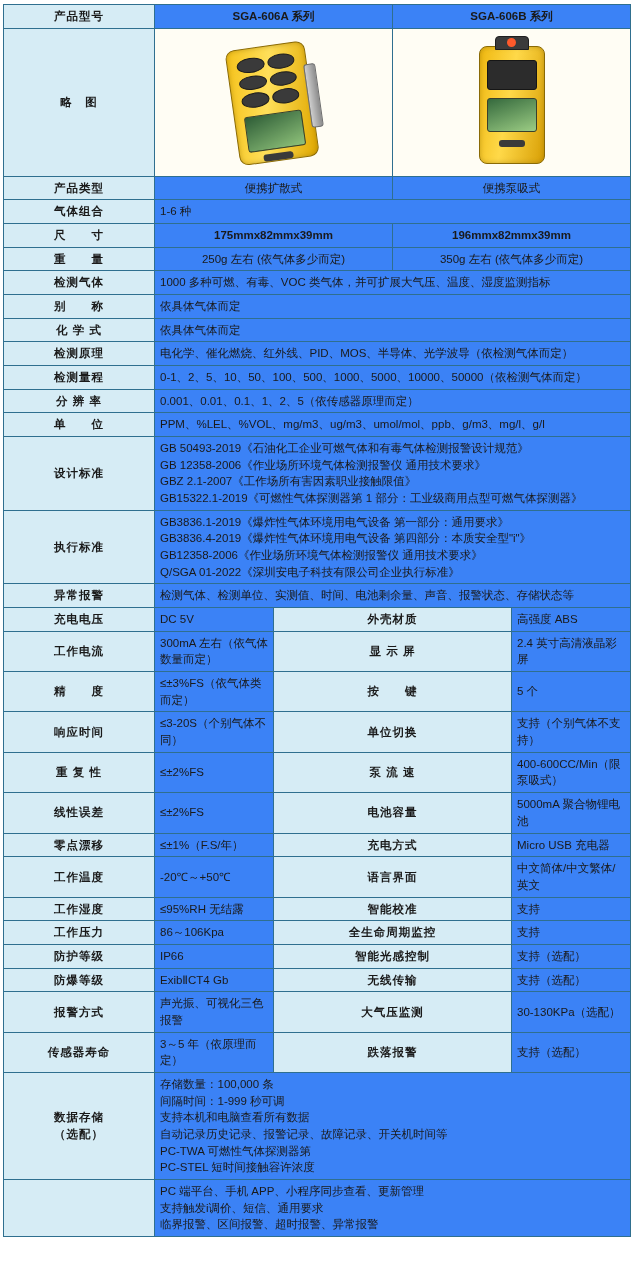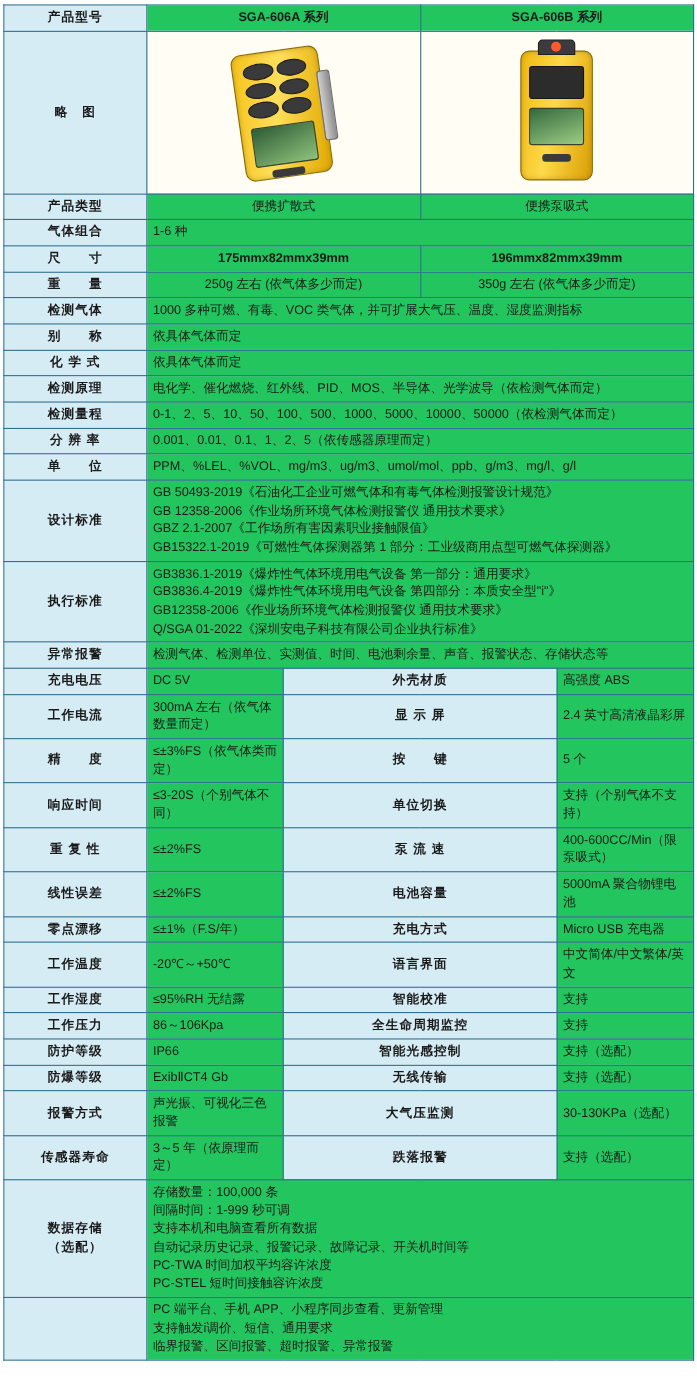--- a/index.html
+++ b/index.html
@@ -25,29 +25,29 @@
     color: #1a1a1a;
     padding: 3px 5px;
     vertical-align: middle;
     line-height: 1.45;
   }
   td.lbl {
     background: #d6ecf5;
     text-align: center;
     font-weight: bold;
     color: #0d3d56;
-    width: 130px;
+    width: 151px;
     font-size: 12px;
     letter-spacing: 1px;
   }
   td.lbl.mid {
     width: 126px;
   }
   td.val {
-    background: #22c55e;
+    background: #3b82f6;
     text-align: left;
     padding-left: 8px;
   }
   td.val.ctr { text-align: center; }
   .imgcell {
     background: #fffdf4;
     text-align: center;
     padding: 6px 0;
     height: 148px;
   }
@@ -370,21 +370,21 @@
   <tr>
     <td class="lbl">
       <div>数据存储</div>
       <div>（选配）</div>
     </td>
     <td class="val multi" colspan="4">
       <div>存储数量：100,000 条</div>
       <div>间隔时间：1-999 秒可调</div>
       <div>支持本机和电脑查看所有数据</div>
       <div>自动记录历史记录、报警记录、故障记录、开关机时间等</div>
-      <div>PC-TWA 时间加权平均容许浓度</div>
+      <div>PC-TWA 可燃性气体探测器第</div>
       <div>PC-STEL 短时间接触容许浓度</div>
     </td>
   </tr>
 
   <tr>
     <td class="lbl">
       
       
     </td>
     <td class="val multi" colspan="4">

